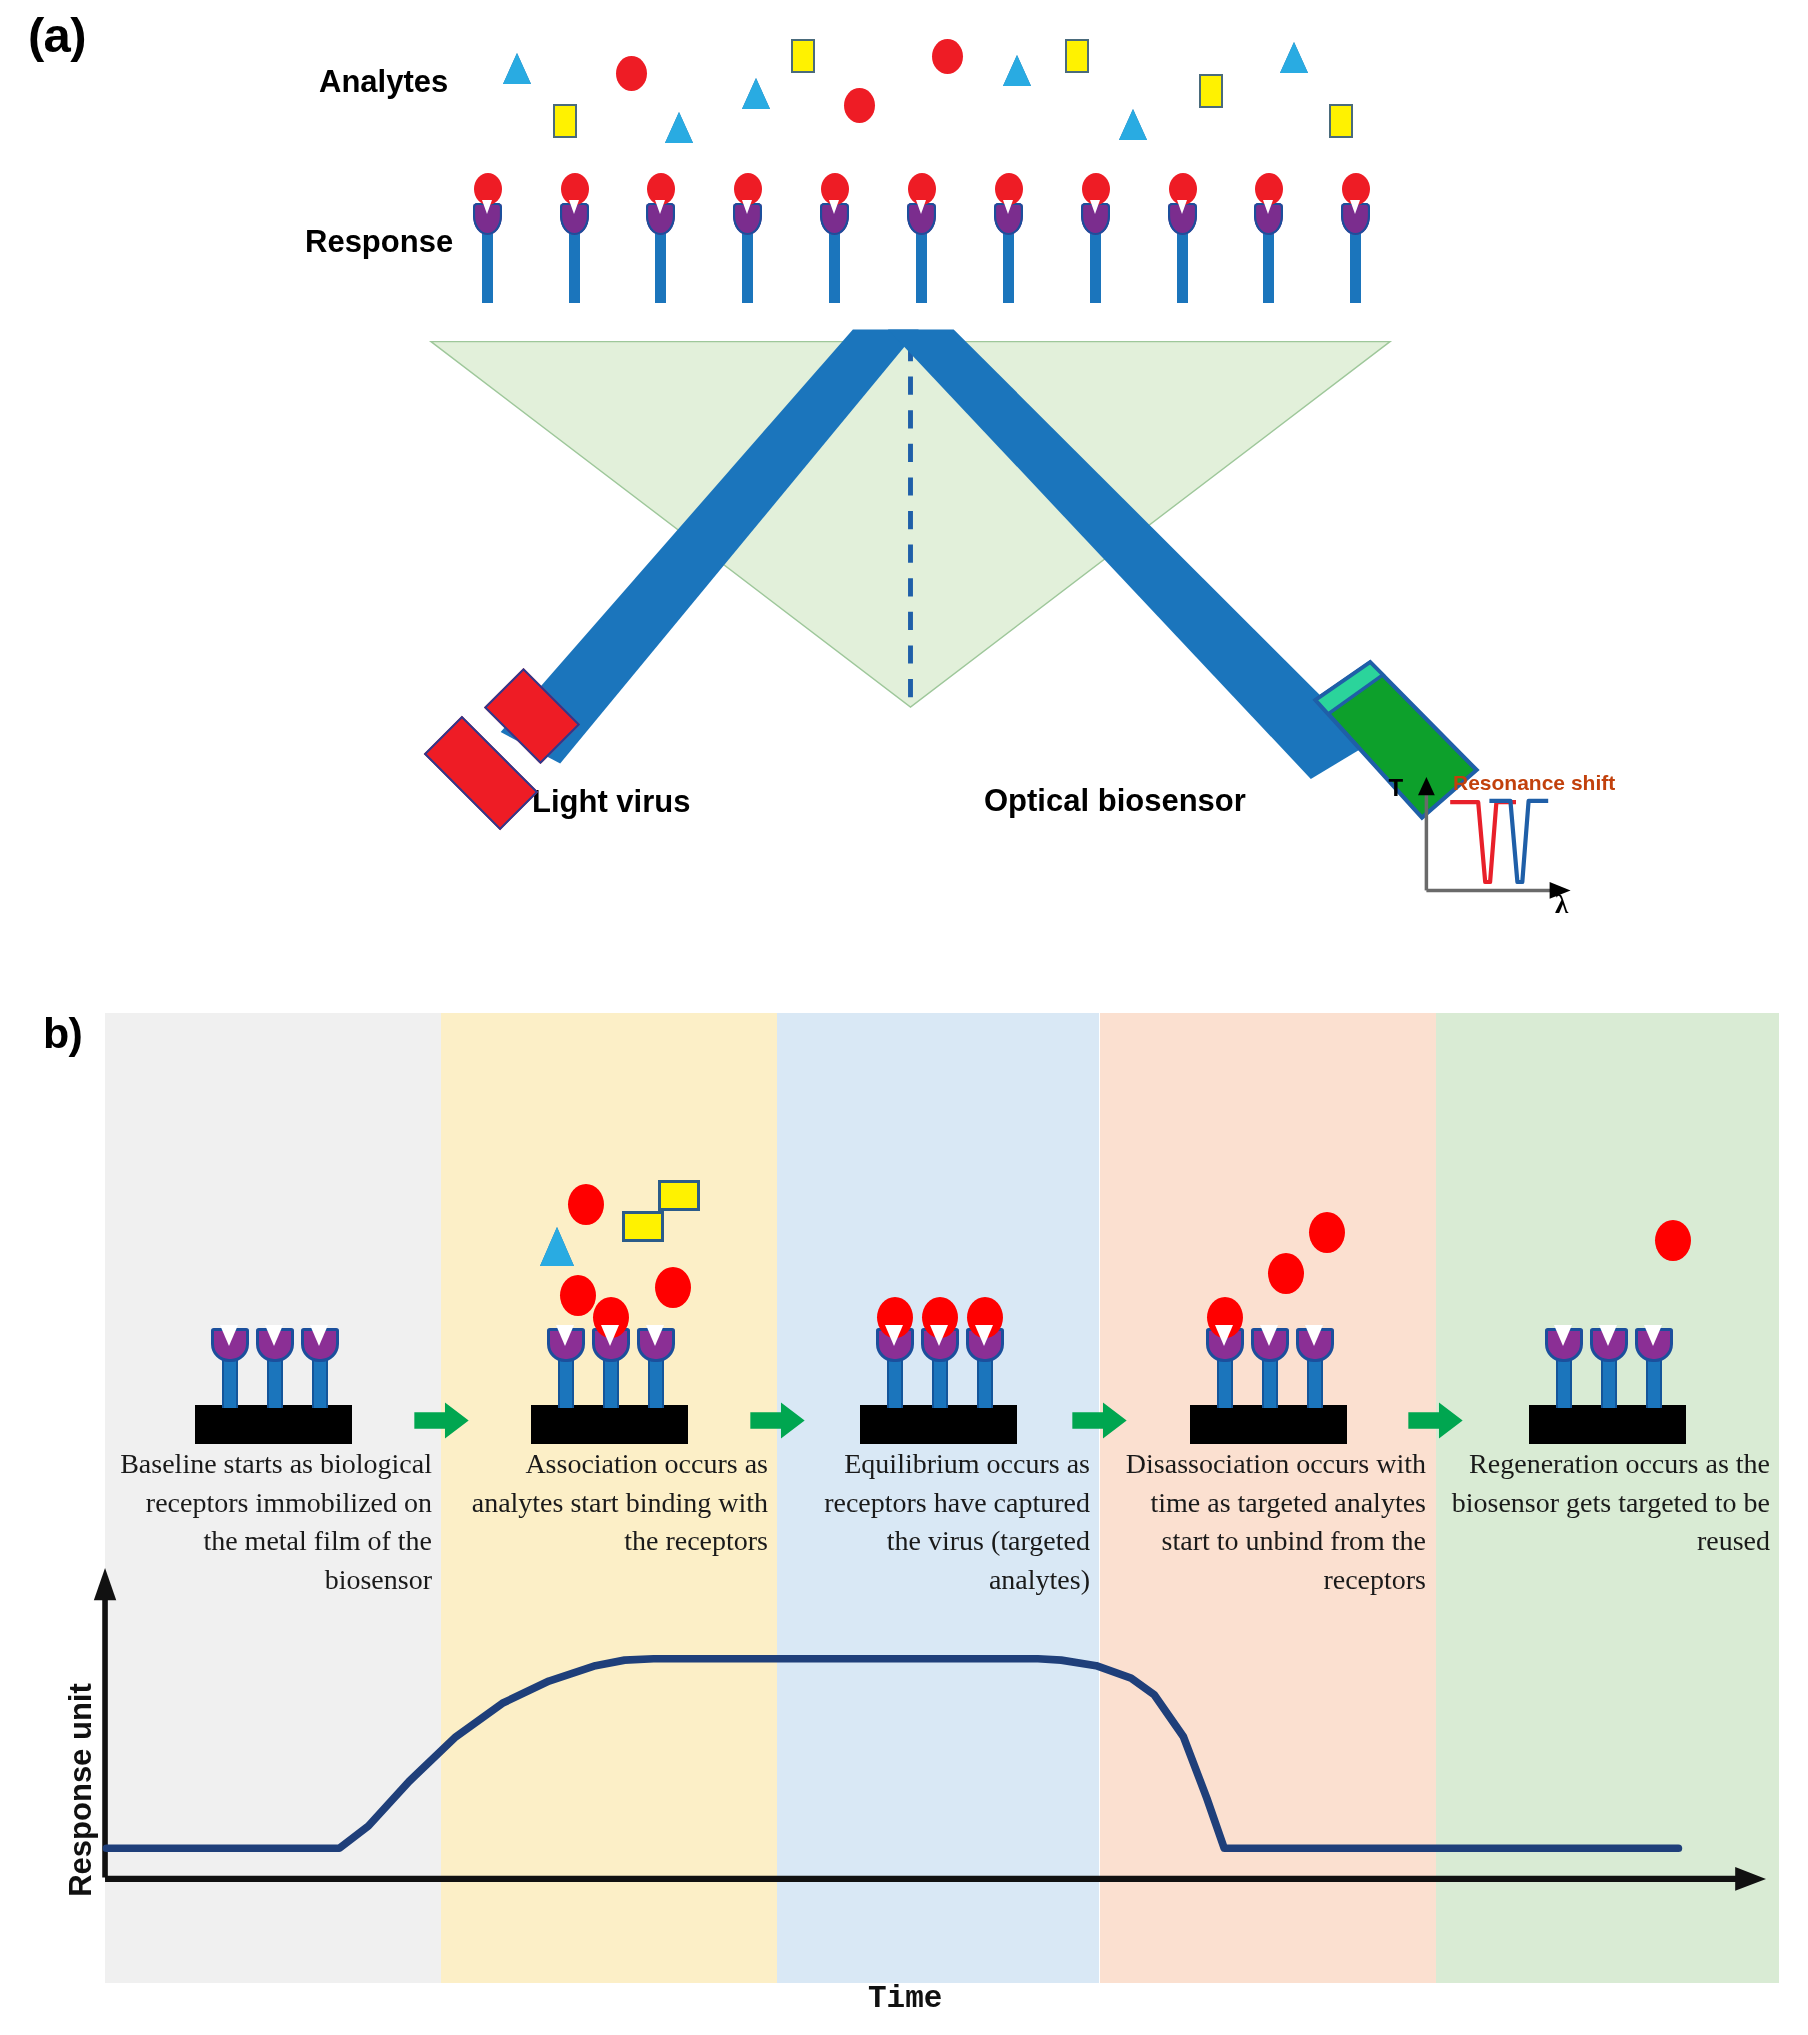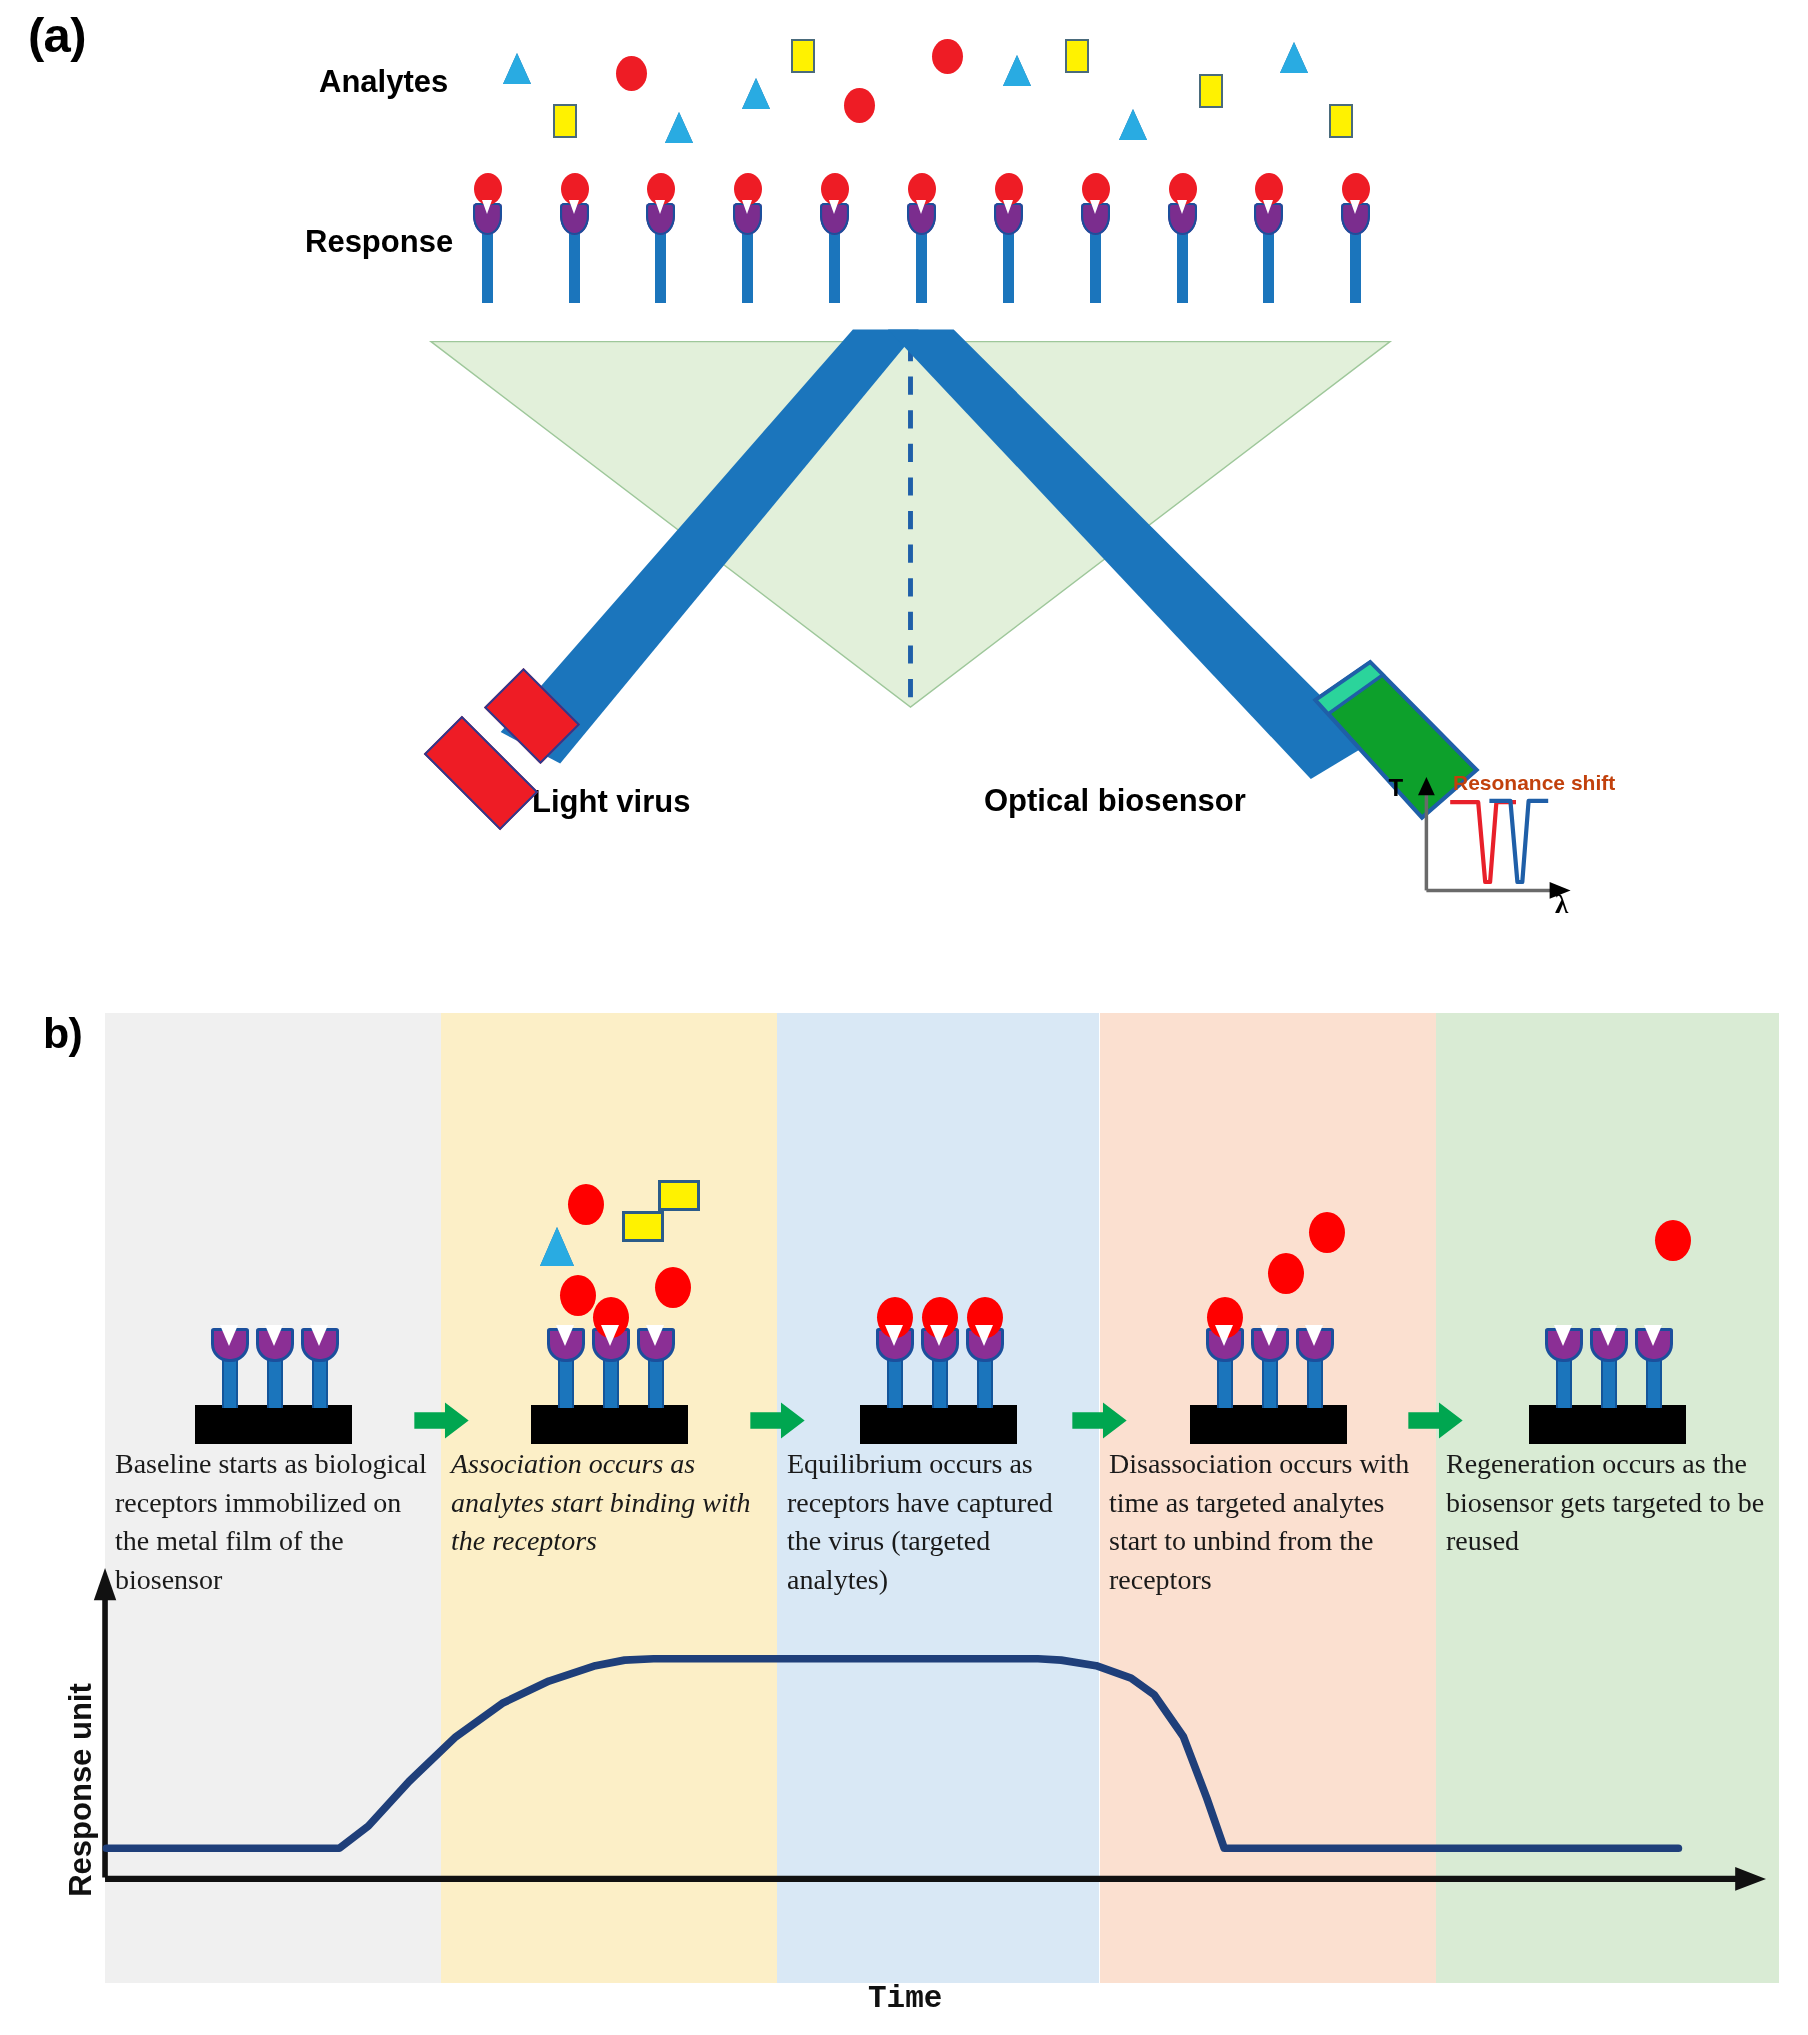--- a/index.html
+++ b/index.html
@@ -96,21 +96,21 @@
          border-right:17px solid transparent;border-bottom:39px solid #29ABE2;
          filter:drop-shadow(0 0 0.7px #2a6fa8);}
   .b-sq{position:absolute;width:42px;height:31px;background:#FFF200;border:3.5px solid #2b5c8a;box-sizing:border-box;}
   .film2{position:absolute;background:#000;}
 
   
   .garrow{position:absolute;width:55px;height:39px;}
 
   
   .caption{
-    position:absolute;text-align:left;color:#1a1a1a;
+    position:absolute;text-align:right;color:#1a1a1a;
     font-family:"Liberation Serif", serif;
     font-size:28px;line-height:1.38;
   }
 
   
   #chart-wrap{position:absolute;left:0;top:0;width:1808px;height:1055px;pointer-events:none;}
   #ylabel{position:absolute;left:-35px;top:791px;width:231px;text-align:center;
           transform:rotate(-90deg);transform-origin:center center;
           font-family:"Liberation Sans", sans-serif;font-size:31px;font-weight:bold;color:#111;}
   #xlabel{position:absolute;left:868px;top:1000px;
@@ -378,21 +378,21 @@
       </svg>
       <svg class="garrow" viewBox="0 0 78 56" style="left: 1072px; top: 420px;">
         <polygon points="0,16 44,16 44,2 78,28 44,54 44,40 0,40" fill="#00A650"></polygon>
       </svg>
       <svg class="garrow" viewBox="0 0 78 56" style="left: 1408px; top: 420px;">
         <polygon points="0,16 44,16 44,2 78,28 44,54 44,40 0,40" fill="#00A650"></polygon>
       </svg>
     </div>
   <div id="captions">
       <div class="caption" style="left: 115px; top: 464px; width: 317px;">Baseline starts as biological receptors immobilized on the metal film of the biosensor</div>
-      <div class="caption" style="left: 451px; top: 464px; width: 317px; font-style: italic;">Association occurs as analytes start binding with the receptors</div>
+      <div class="caption" style="left: 451px; top: 464px; width: 317px;">Association occurs as analytes start binding with the receptors</div>
       <div class="caption" style="left: 787px; top: 464px; width: 303px;">Equilibrium occurs as receptors have captured the virus (targeted analytes)</div>
       <div class="caption" style="left: 1109px; top: 464px; width: 317px;">Disassociation occurs with time as targeted analytes start to unbind from the receptors</div>
       <div class="caption" style="left: 1446px; top: 464px; width: 324px;">Regeneration occurs as the biosensor gets targeted to be reused</div>
     </div>
 
   <div id="chart-wrap">
     <svg width="1808" height="1055" viewBox="0 0 2582 1506">
       <line x1="150" y1="1280" x2="150" y2="862" stroke="#111" stroke-width="8"></line>
       <polygon points="150,838 134,884 166,884" fill="#111"></polygon>
       <line x1="150" y1="1282" x2="2498" y2="1282" stroke="#111" stroke-width="9"></line>

